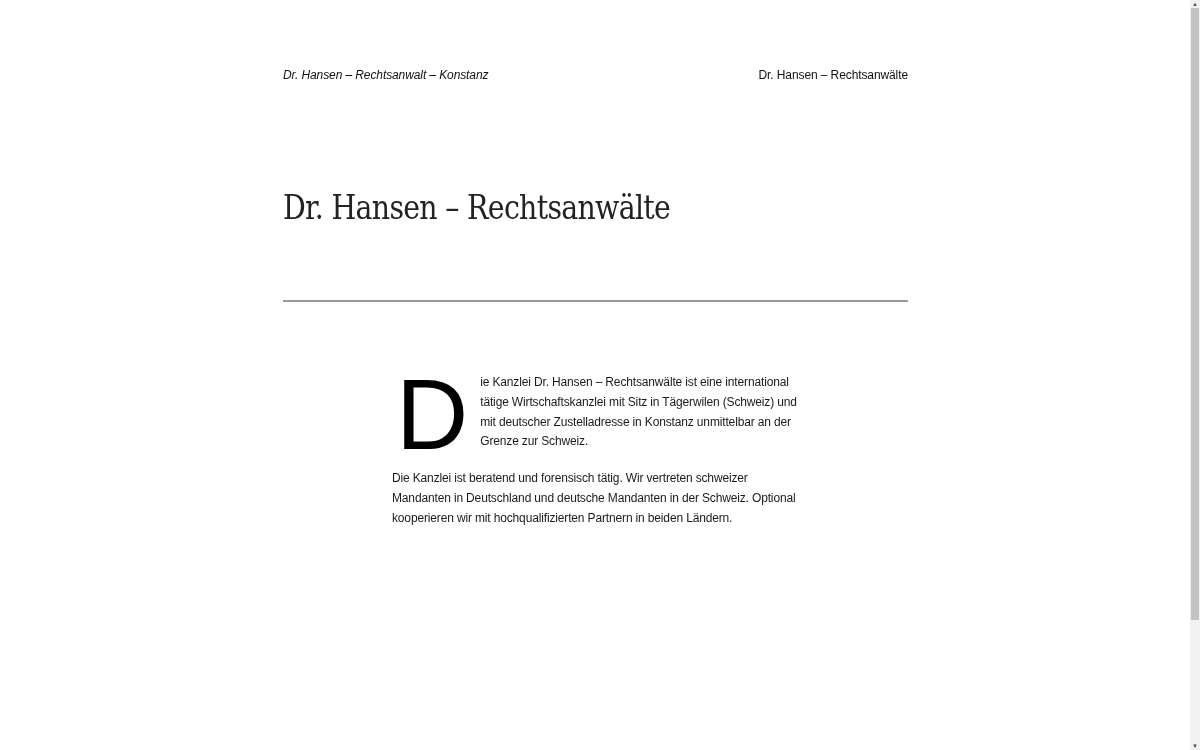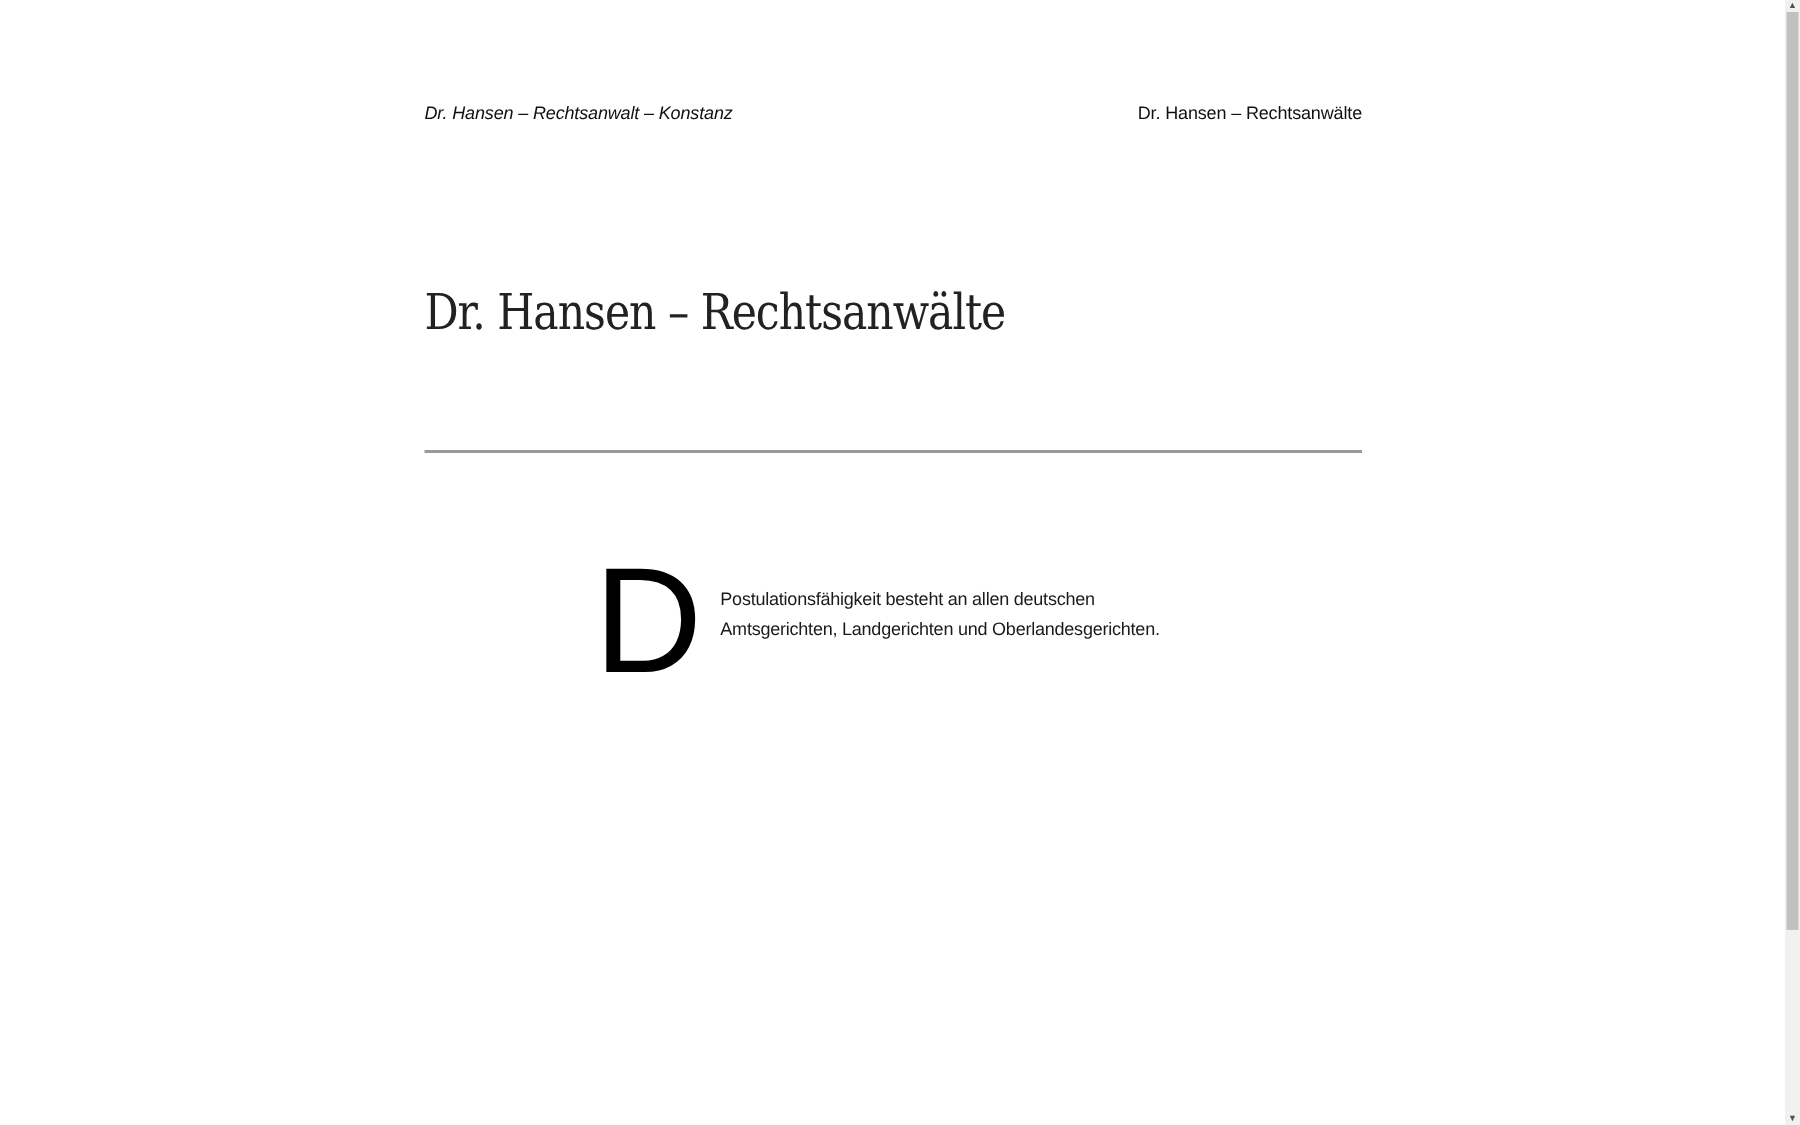--- a/index.html
+++ b/index.html
@@ -63,22 +63,22 @@
   <header class="header">
     <a class="site-title">Dr. Hansen – Rechtsanwalt – Konstanz</a>
     <a class="nav-link">Dr. Hansen – Rechtsanwälte</a>
   </header>
 
   <h1 class="page-title">Dr. Hansen – Rechtsanwälte</h1>
 
   <hr class="separator">
 
   <main class="content">
-    <p><span class="drop-cap">D</span></p>
-    <p>Postulationsfähigkeit besteht an allen deutschen Amtsgerichten, Landgerichten und Oberlandesgerichten.</p>
+    <p><span class="drop-cap">D</span><span>ie Kanzlei Dr. Hansen – Rechtsanwälte ist eine international tätige Wirtschaftskanzlei mit Sitz in Tägerwilen (Schweiz) und mit deutscher Zustelladresse in Konstanz unmittelbar an der Grenze zur Schweiz.</span></p>
+    <p>Die Kanzlei ist beratend und forensisch tätig. Wir vertreten schweizer Mandanten in Deutschland und deutsche Mandanten in der Schweiz. Optional kooperieren wir mit hochqualifizierten Partnern in beiden Ländern.</p>
   </main>
 </div>
 
 <div class="scrollbar">
   <div class="scroll-arrow-up">▲</div>
   <div class="scroll-thumb"></div>
   <div class="scroll-arrow-down">▼</div>
 </div>
 
 </body></html>

